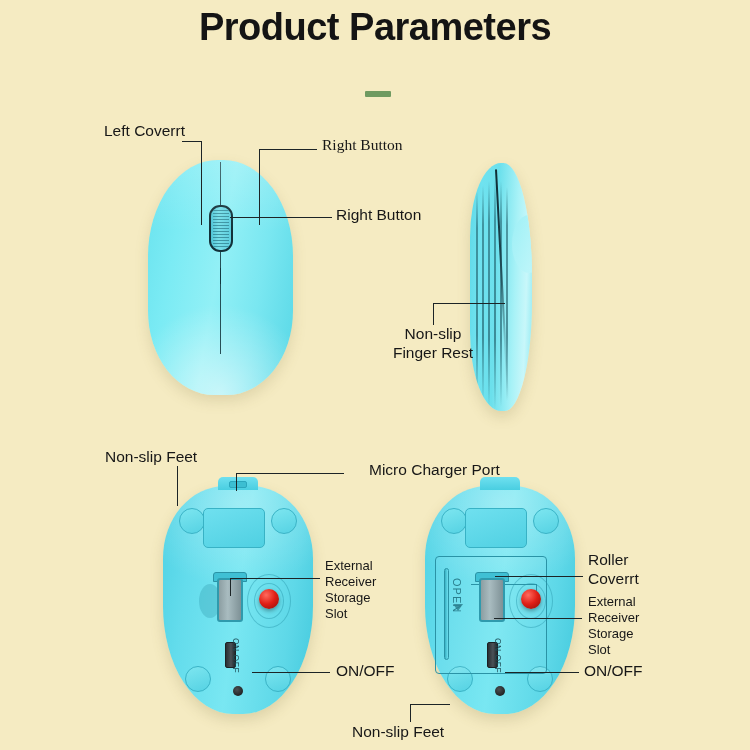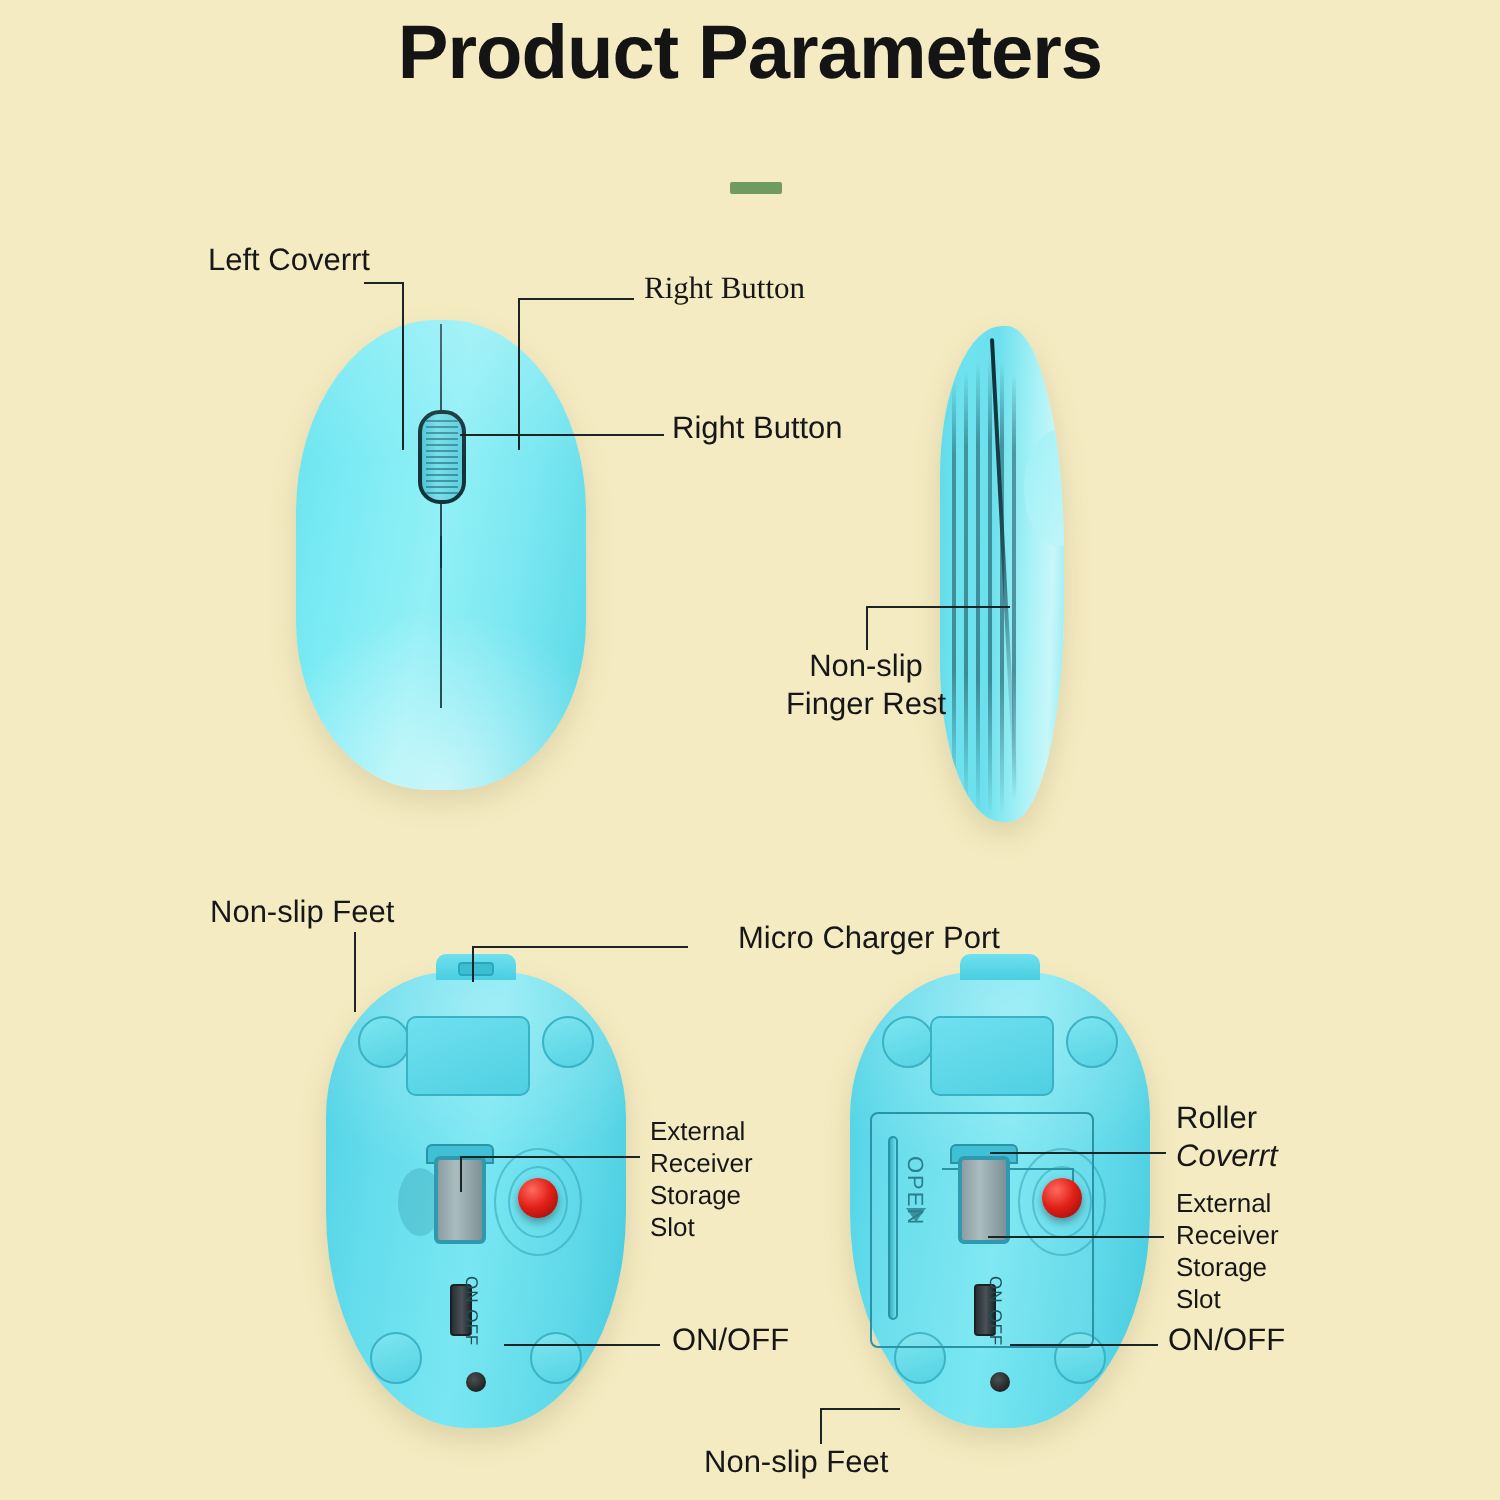--- a/index.html
+++ b/index.html
@@ -315,21 +315,21 @@
     <div class="receiver-tab"></div>
     <div class="receiver-slot"></div>
     <div class="sensor-rings"></div>
     <div class="sensor"></div>
     <div class="switch"></div>
     <div class="switch-txt">ON OFF</div>
     <div class="hole"></div>
   </div>
 
   <div class="lbl" style="left:588px; top:551px;">Roller</div>
-  <div class="lbl" style="left:588px; top:570px;font-style:italic;">Coverrt</div>
+  <div class="lbl" style="left:588px; top:570px;">Coverrt</div>
   <div class="ln h" style="left:495px; top:576px; width:88px;"></div>
 
   <div class="lbl small" style="left:588px; top:594px;">External</div>
   <div class="lbl small" style="left:588px; top:610px;">Receiver</div>
   <div class="lbl small" style="left:588px; top:626px;">Storage</div>
   <div class="lbl small" style="left:588px; top:642px;">Slot</div>
   <div class="ln h" style="left:494px; top:618px; width:88px;"></div>
 
   <div class="lbl" style="left:584px; top:662px;">ON/OFF</div>
   <div class="ln h" style="left:505px; top:672px; width:74px;"></div>

